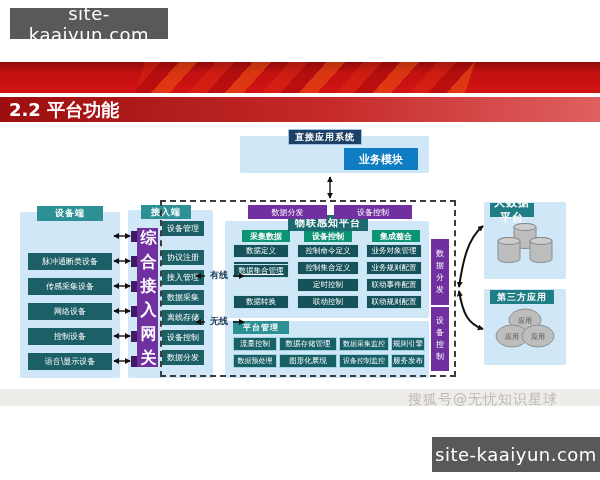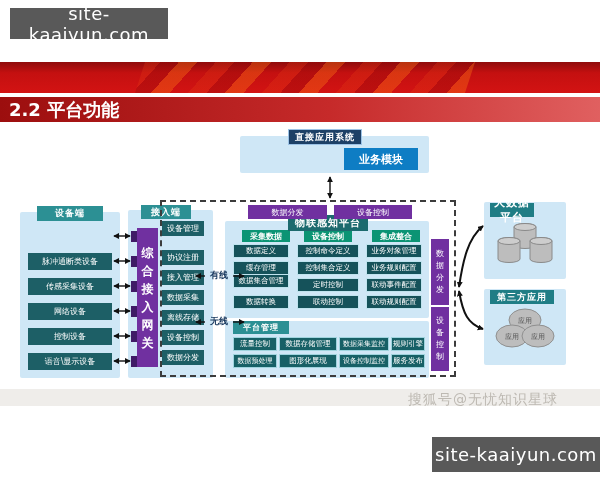--- a/index.html
+++ b/index.html
@@ -71,41 +71,41 @@
   <div class="abs hdr-teal ctr" style="left:141px;top:205px;width:50px;height:14px;z-index:5;">接入端</div>
 
   <div class="abs sq-purple" style="left:131px;top:231px;width:11px;height:11px;z-index:12;"></div>
   <div class="abs sq-purple" style="left:131px;top:256px;width:11px;height:11px;z-index:12;"></div>
   <div class="abs sq-purple" style="left:131px;top:281px;width:11px;height:11px;z-index:12;"></div>
   <div class="abs sq-purple" style="left:131px;top:306px;width:11px;height:11px;z-index:12;"></div>
   <div class="abs sq-purple" style="left:131px;top:331px;width:11px;height:11px;z-index:12;"></div>
   <div class="abs sq-purple" style="left:131px;top:356px;width:11px;height:11px;z-index:12;"></div>
 
   <div class="abs bar-purple ctr" style="left:137px;top:228px;width:21px;height:139px;z-index:14;">
-    <div class="vstack" style="width:14px;font-size:12px;font-weight:bold;">综合接入网关</div>
+    <div class="vstack" style="width:14px;font-size:16px;font-weight:bold;">综合接入网关</div>
   </div>
 
   <div class="abs box-teal ctr" style="left:162px;top:221px;width:42px;height:15px;z-index:45;">设备管理</div>
   <div class="abs box-teal ctr" style="left:162px;top:250px;width:42px;height:15px;z-index:45;">协议注册</div>
   <div class="abs box-teal ctr" style="left:162px;top:270px;width:42px;height:15px;z-index:45;">接入管理</div>
   <div class="abs box-teal ctr" style="left:162px;top:290px;width:42px;height:15px;z-index:45;">数据采集</div>
   <div class="abs box-teal ctr" style="left:162px;top:310px;width:42px;height:15px;z-index:45;">离线存储</div>
   <div class="abs box-teal ctr" style="left:162px;top:330px;width:42px;height:15px;z-index:45;">设备控制</div>
   <div class="abs box-teal ctr" style="left:162px;top:350px;width:42px;height:15px;z-index:45;">数据分发</div>
 
   <div class="abs flowlbl ctr" style="left:206px;top:269px;width:26px;height:13px;z-index:45;">有线</div>
   <div class="abs flowlbl ctr" style="left:206px;top:315px;width:26px;height:13px;z-index:45;">无线</div>
 
   <div class="abs panel" style="left:225px;top:221px;width:204px;height:97px;"></div>
   <div class="abs iot-hdr ctr" style="left:288px;top:215px;width:80px;height:16px;z-index:5;">物联感知平台</div>
 
   <div class="abs hdr-green ctr" style="left:242px;top:230px;width:48px;height:12px;">采集数据</div>
   <div class="abs box-dark ctr" style="left:233px;top:244px;width:56px;height:14px;">数据定义</div>
   <div class="abs box-dark ctr" style="left:233px;top:261px;width:56px;height:14px;">缓存管理</div>
-  <div class="abs box-dark ctr" style="left:233px;top:274px;width:56px;height:14px;">数据集合管理</div>
+  <div class="abs box-dark ctr" style="left:233px;top:264px;width:56px;height:14px;text-decoration:underline;">数据集合管理</div>
   <div class="abs box-dark ctr" style="left:233px;top:295px;width:56px;height:14px;">数据转换</div>
 
   <div class="abs hdr-green ctr" style="left:304px;top:230px;width:48px;height:12px;">设备控制</div>
   <div class="abs box-dark ctr" style="left:297px;top:244px;width:62px;height:14px;">控制命令定义</div>
   <div class="abs box-dark ctr" style="left:297px;top:261px;width:62px;height:14px;">控制集合定义</div>
   <div class="abs box-dark ctr" style="left:297px;top:278px;width:62px;height:14px;">定时控制</div>
   <div class="abs box-dark ctr" style="left:297px;top:295px;width:62px;height:14px;">联动控制</div>
 
   <div class="abs hdr-green ctr" style="left:372px;top:230px;width:48px;height:12px;">集成整合</div>
   <div class="abs box-dark ctr" style="left:366px;top:244px;width:56px;height:14px;">业务对象管理</div>

